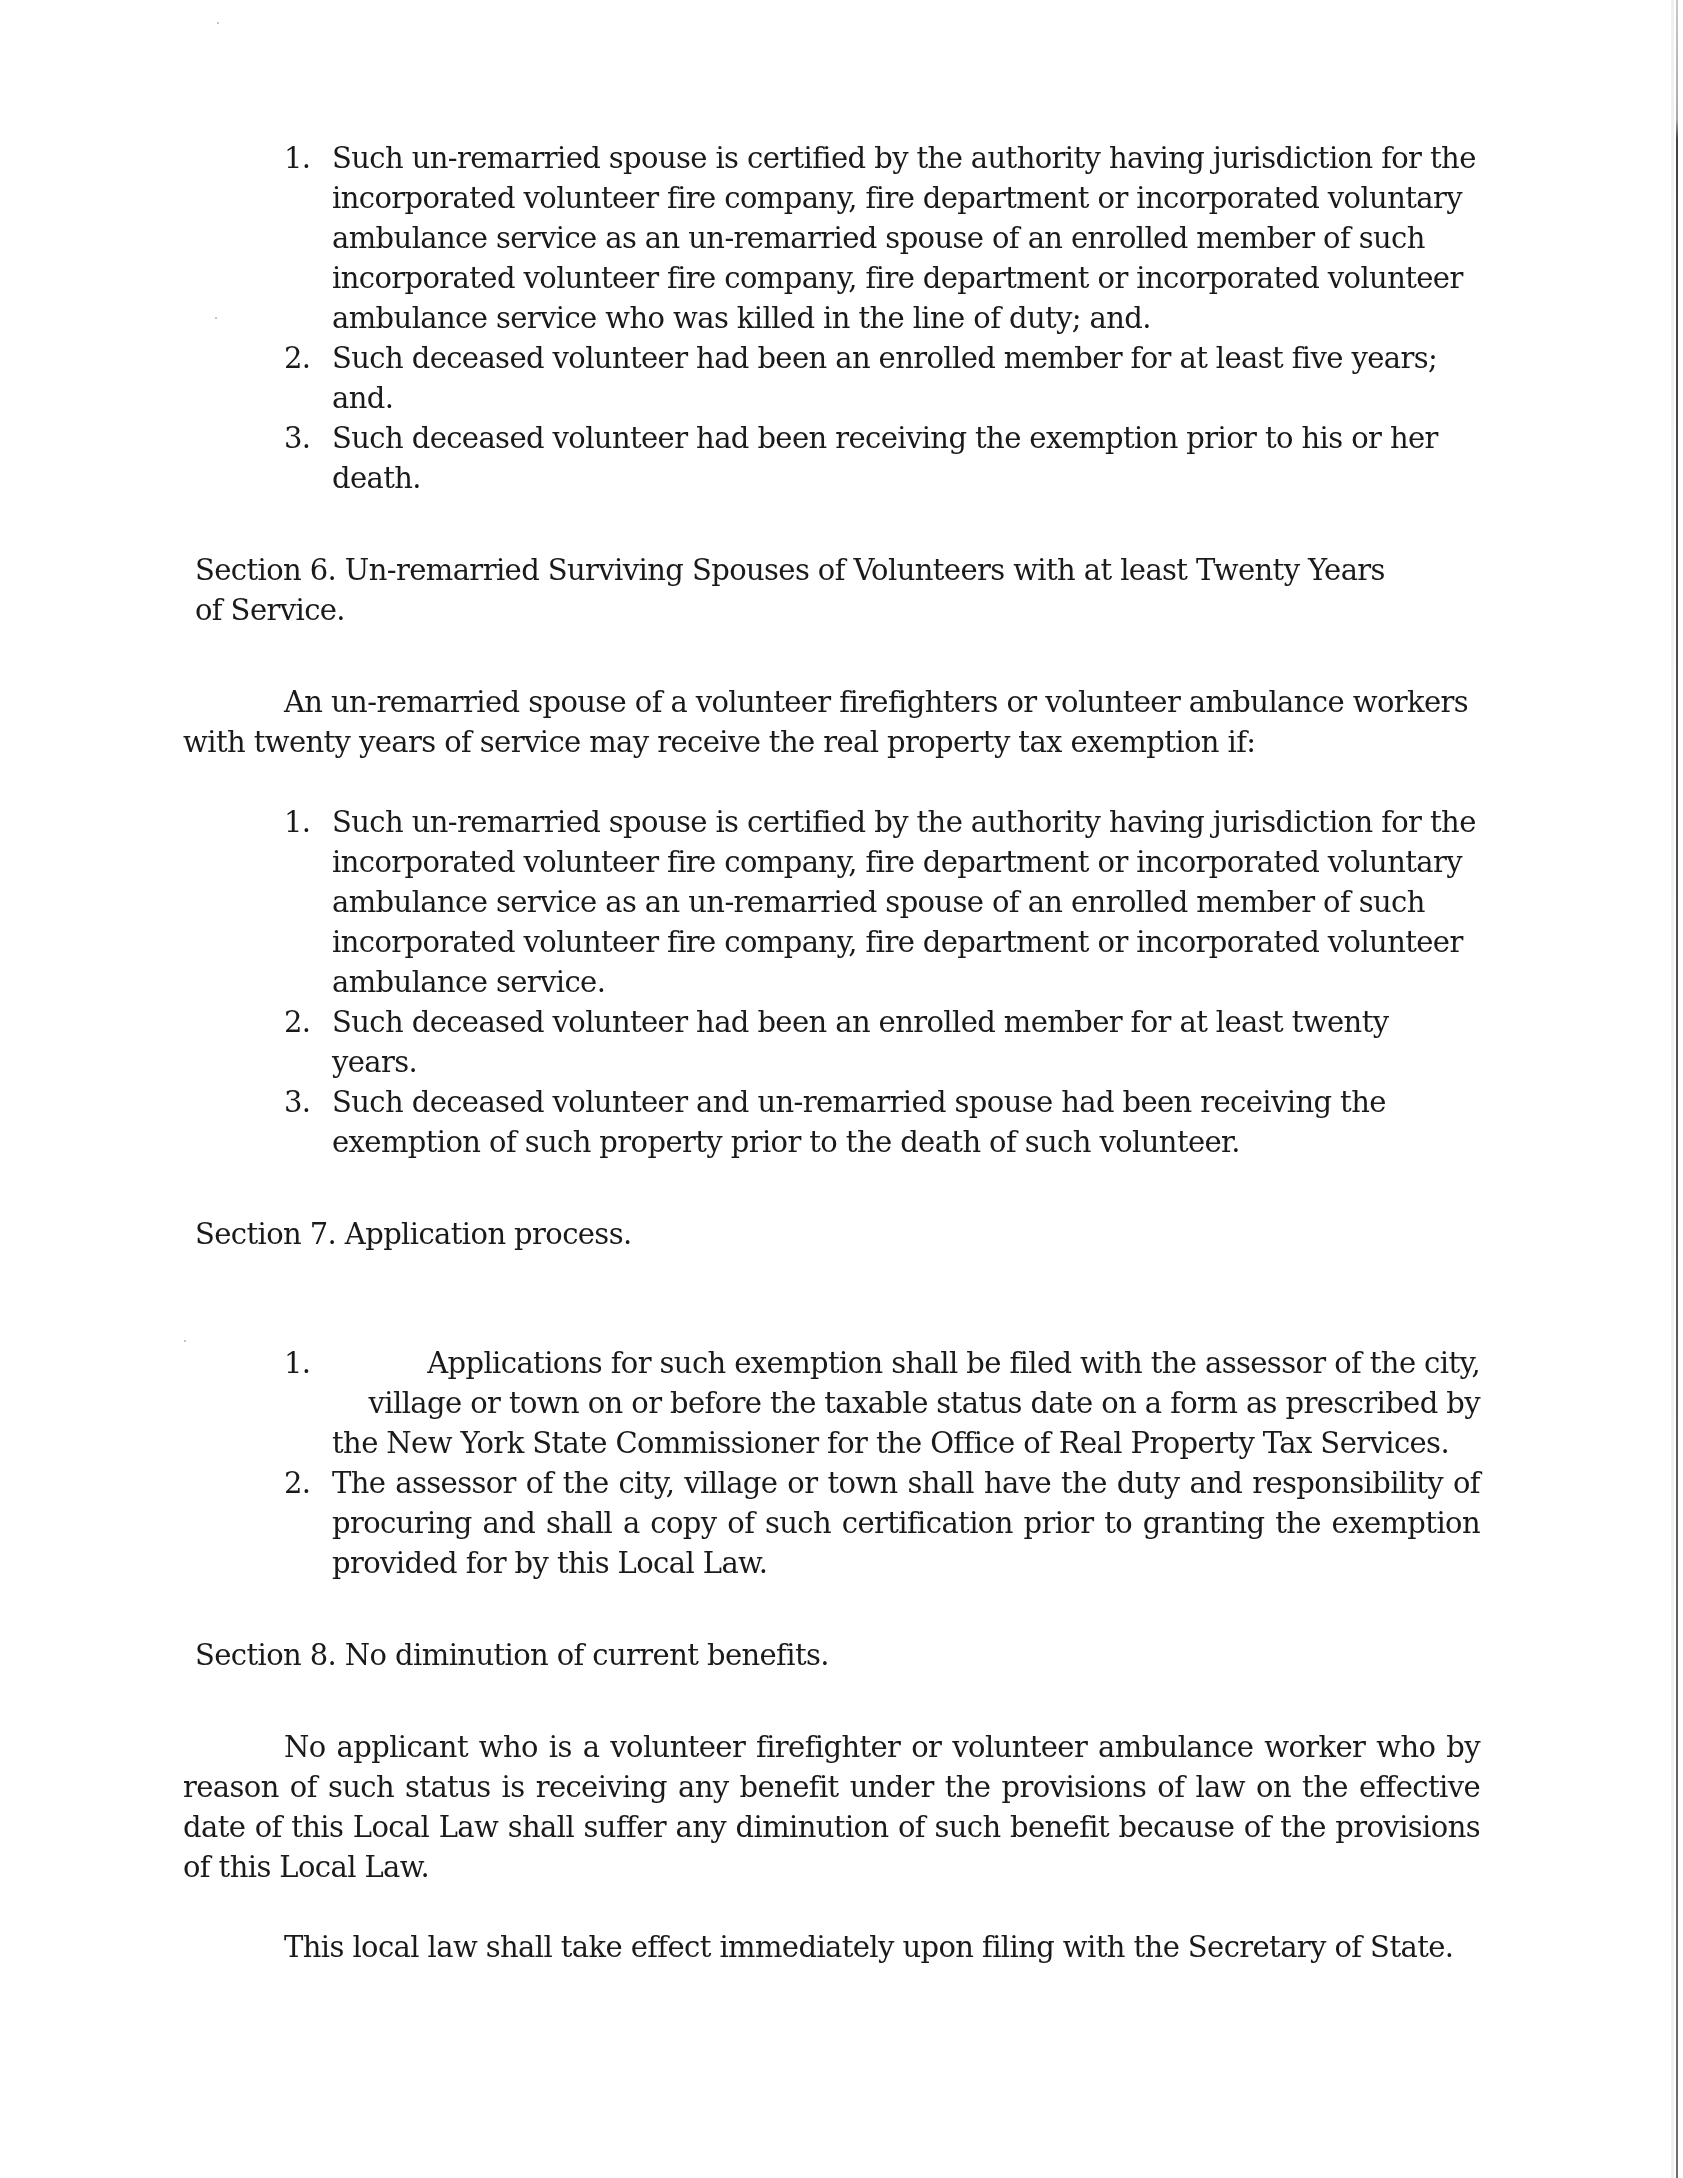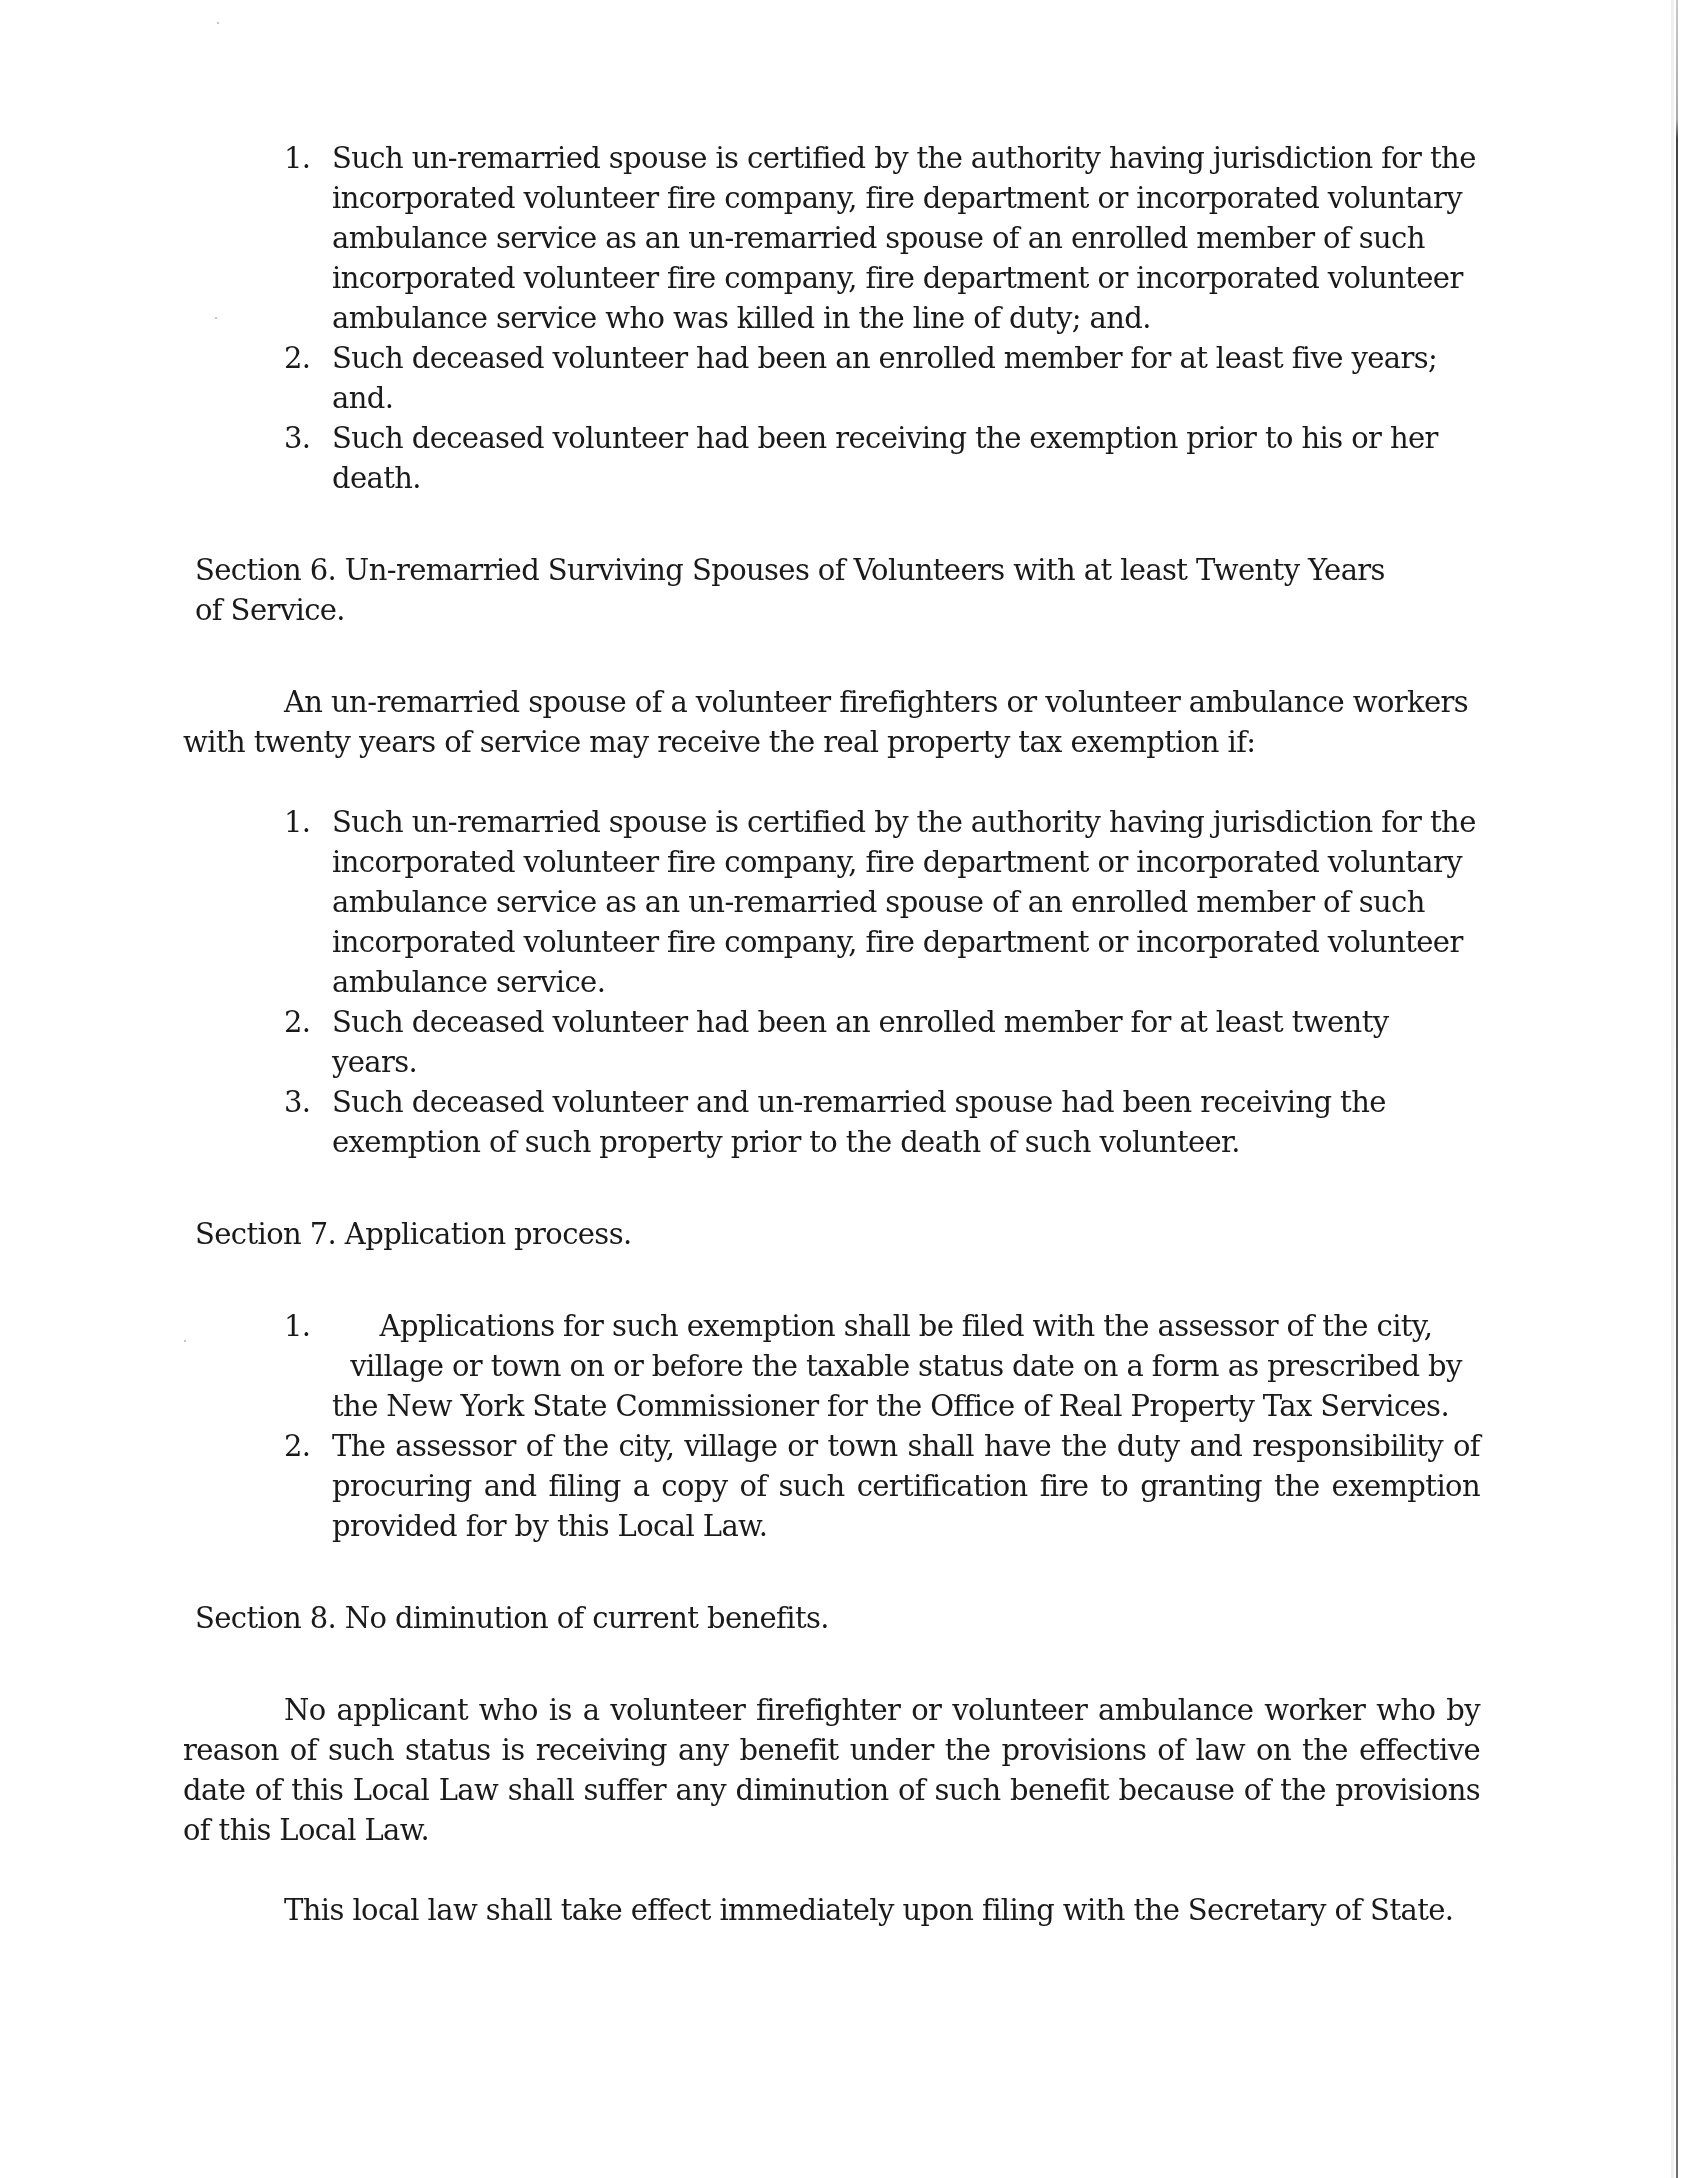--- a/index.html
+++ b/index.html
@@ -141,25 +141,25 @@
       </li>
     </ol>
 
     <div class="gap-40"></div>
 
     <p class="heading">Section 7. Application process.</p>
     <div class="gap-40"></div>
     <ol class="items justify">
       <li>
         <span class="num">1.</span>
-        <span class="txt" style="text-align:center;">Applications for such exemption shall be filed with the assessor of the city, village or town on or before the taxable status date on a form as prescribed by the New York State Commissioner for the Office of Real Property Tax Services.</span>
+        <span class="txt" style="text-align:right;margin-top:37px;">Applications for such exemption shall be filed with the assessor of the city, village or town on or before the taxable status date on a form as prescribed by the New York State Commissioner for the Office of Real Property Tax Services.</span>
       </li>
       <li>
         <span class="num">2.</span>
-        <span class="txt">The assessor of the city, village or town shall have the duty and responsibility of procuring and filing a copy of such certification fire to granting the exemption provided for by this Local Law.</span>
+        <span class="txt">The assessor of the city, village or town shall have the duty and responsibility of procuring and shall a copy of such certification prior to granting the exemption provided for by this Local Law.</span>
       </li>
     </ol>
 
     <div class="gap-40"></div>
 
     <p class="heading">Section 8. No diminution of current benefits.</p>
     <div class="gap-40"></div>
     <p class="para justify" style="width:1297px;">No applicant who is a volunteer firefighter or volunteer ambulance worker who by reason of such status is receiving any benefit under the provisions of law on the effective date of this Local Law shall suffer any diminution of such benefit because of the provisions of this Local Law.</p>
 
     <div class="gap-40"></div>

